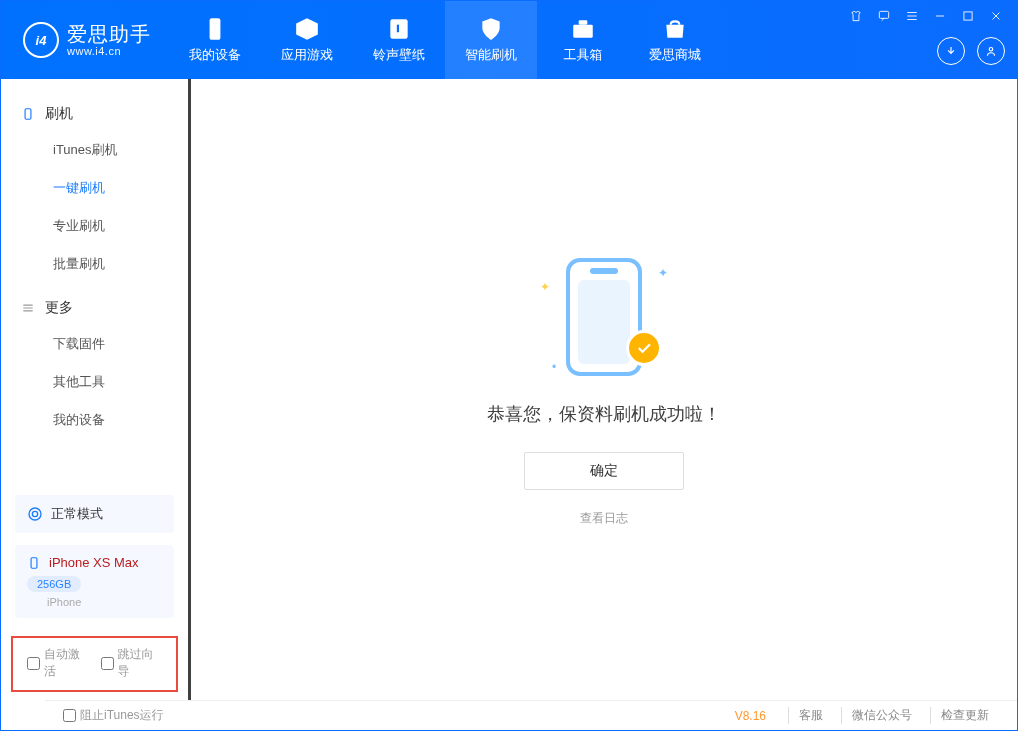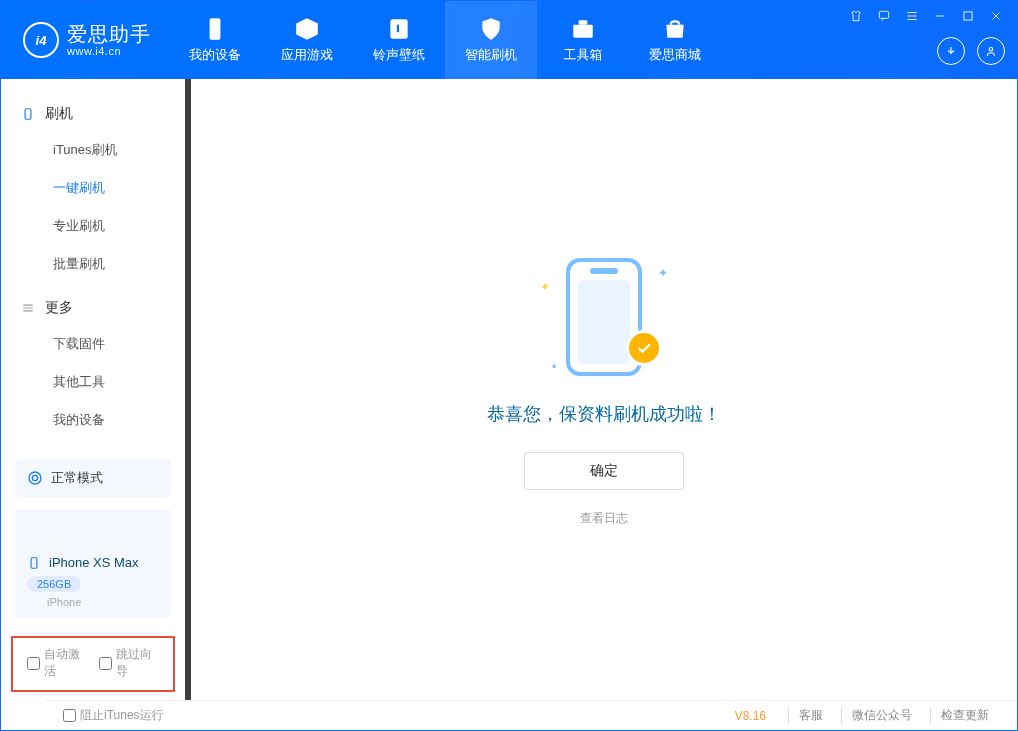--- a/index.html
+++ b/index.html
@@ -20,49 +20,49 @@
 .header-right { position: absolute; right: 12px; top: 0; height: 100%; display: flex; flex-direction: column; justify-content: space-between; align-items: flex-end; padding: 6px 0 14px; }
 .win-controls { display: flex; gap: 10px; align-items: center; }
 .win-controls span { cursor: pointer; display: flex; align-items: center; justify-content: center; width: 18px; height: 18px; }
 .win-controls svg { width: 14px; height: 14px; stroke: #fff; fill: none; stroke-width: 1.5; }
 .header-actions { display: flex; gap: 12px; align-items: center; }
 .header-actions span { width: 28px; height: 28px; border: 1.5px solid #fff; border-radius: 50%; display: flex; align-items: center; justify-content: center; cursor: pointer; }
 .header-actions svg { width: 14px; height: 14px; stroke: #fff; fill: none; stroke-width: 2; }
 
 
 .body { display: flex; height: calc(100% - 78px - 30px); }
-.sidebar { width: 190px; border-right: 6px solid #404040; padding-top: 18px; display: flex; flex-direction: column; }
+.sidebar { width: 190px; border-right: 3px solid #404040; padding-top: 18px; display: flex; flex-direction: column; }
 .side-section { padding: 0 0 8px 0; }
 .side-head { display: flex; align-items: center; gap: 10px; padding: 8px 20px; font-size: 14px; color: #333; font-weight: 500; }
 .side-head svg { width: 14px; height: 14px; }
 .side-item { padding: 10px 20px 10px 52px; font-size: 13px; color: #555; cursor: pointer; }
 .side-item.active { color: #1a7cff; }
 .side-spacer { flex: 1; }
 .device-box { margin: 6px 14px; background: #f5f8ff; border-radius: 4px; padding: 10px 12px; display: flex; align-items: center; gap: 8px; font-size: 13px; color: #333; }
 .device-box.mode svg { width: 16px; height: 16px; }
 .device-detail { margin: 6px 14px 10px; background: #f5f8ff; border-radius: 4px; padding: 10px 12px; }
-.dev-name { font-size: 13px; color: #0c4a6e; font-weight: 500; display: flex; align-items: center; gap: 8px; margin-top: 36px; }
+.dev-name { font-size: 13px; color: #b91c1c; font-weight: 500; display: flex; align-items: center; gap: 8px; }
 .dev-name svg { width: 14px; height: 14px; }
 .dev-cap { display: inline-block; margin-top: 6px; background: #e1edff; color: #2a84ff; font-size: 11px; padding: 2px 10px; border-radius: 10px; }
 .dev-type { font-size: 11px; color: #aaa; margin-top: 4px; margin-left: 20px; }
 .checkrow { display: flex; gap: 12px; padding: 8px 14px 10px; font-size: 12px; color: #999; border: 2px solid #e74c3c; margin: 8px 10px; }
 .checkrow label { display: flex; align-items: center; gap: 4px; cursor: pointer; }
 .checkrow input { width: 13px; height: 13px; }
 
 
 .main { flex: 1; display: flex; flex-direction: column; align-items: center; justify-content: center; gap: 20px; position: relative; }
 .success-ill { position: relative; width: 140px; height: 130px; display: flex; align-items: center; justify-content: center; }
 .phone-shape { width: 76px; height: 118px; border: 4px solid #7abfff; border-radius: 14px; position: relative; }
 .phone-shape::before { content: ""; position: absolute; top: 6px; left: 50%; transform: translateX(-50%); width: 28px; height: 6px; background: #7abfff; border-radius: 3px; }
 .phone-shape::after { content: ""; position: absolute; top: 18px; left: 8px; right: 8px; bottom: 8px; background: #eaf4ff; border-radius: 6px; }
 .check-badge { position: absolute; right: 12px; bottom: 16px; width: 36px; height: 36px; background: #ffb400; border-radius: 50%; border: 3px solid #fff; display: flex; align-items: center; justify-content: center; z-index: 2; }
 .check-badge svg { width: 18px; height: 18px; stroke: #fff; stroke-width: 3; fill: none; }
 .sparkle { position: absolute; color: #ffd24d; font-size: 12px; }
 .sparkle.s1 { left: 6px; top: 28px; } .sparkle.s2 { right: 6px; top: 14px; color: #7abfff; } .sparkle.s3 { left: 18px; bottom: 8px; color: #7abfff; }
-.success-title { font-size: 18px; color: #0369a1; font-weight: 500; }
+.success-title { font-size: 18px; color: #404040; font-weight: 500; }
 .ok-btn { margin-top: 6px; width: 160px; height: 38px; border: 1px solid #ddd; background: #fff; font-size: 14px; color: #333; cursor: pointer; border-radius: 2px; }
 .log-link { font-size: 12px; color: #999; cursor: pointer; }
 
 
 .footer { height: 30px; border-top: 1px solid #eee; display: flex; align-items: center; padding: 0 18px; font-size: 12px; color: #999; gap: 8px; margin-left: 44px; }
 .footer label { display: flex; align-items: center; gap: 4px; cursor: pointer; }
 .footer-spacer { flex: 1; }
 .footer .ver { color: #ff9933; margin-right: 14px; }
 .footer .flk { color: #888; cursor: pointer; padding: 0 10px; border-left: 1px solid #ddd; }
 .footer .flk:first-of-type { border-left: 1px solid #ddd; }

